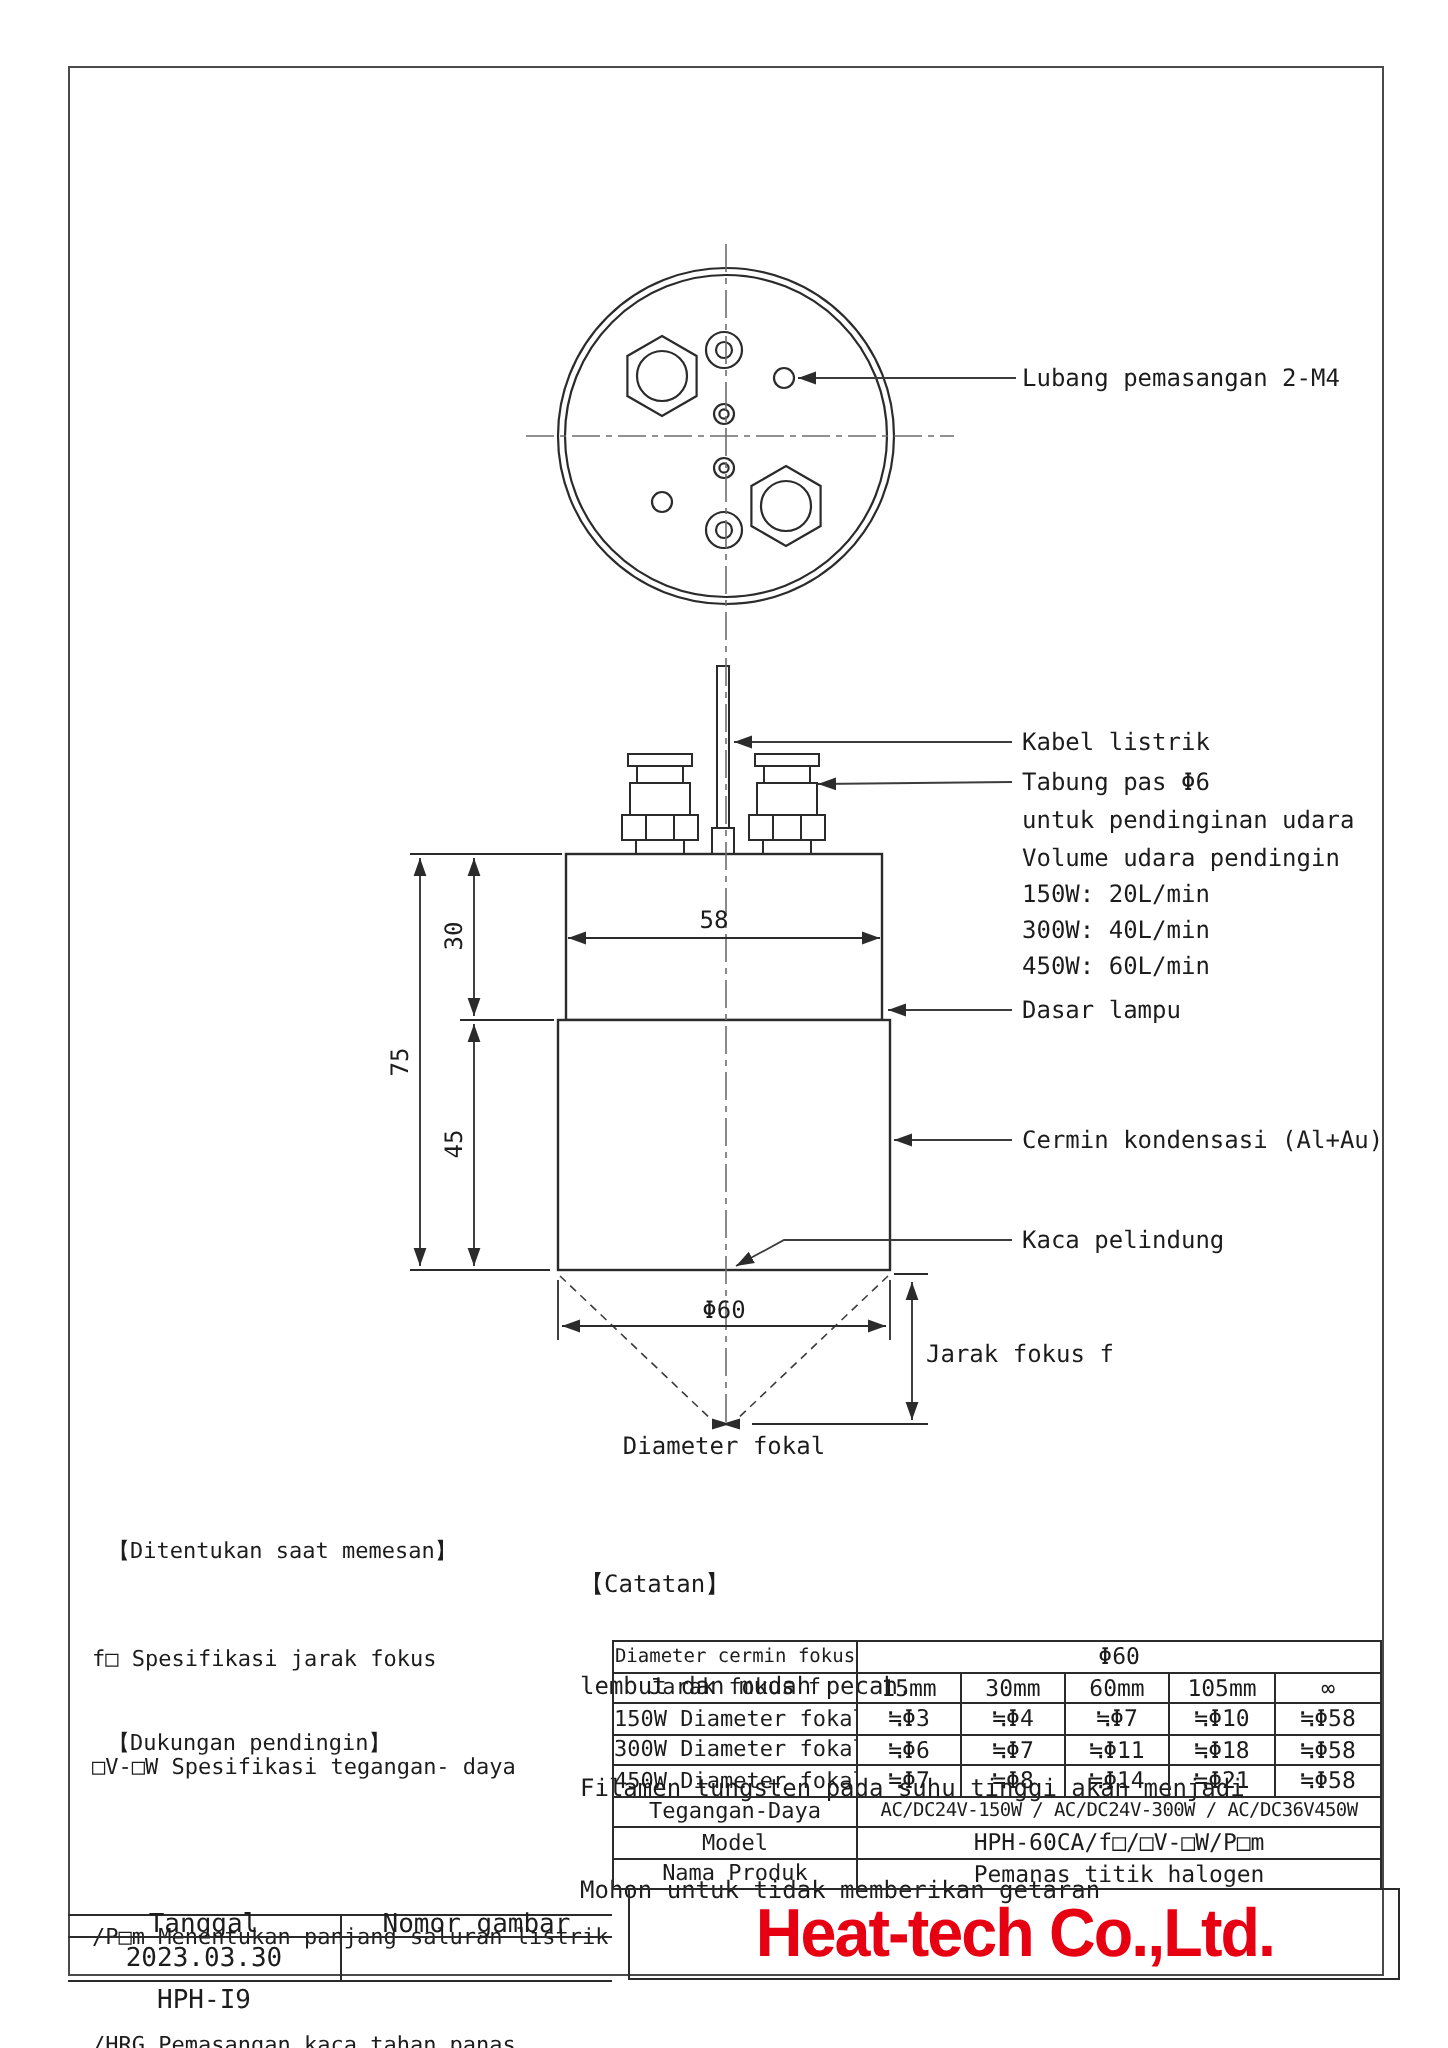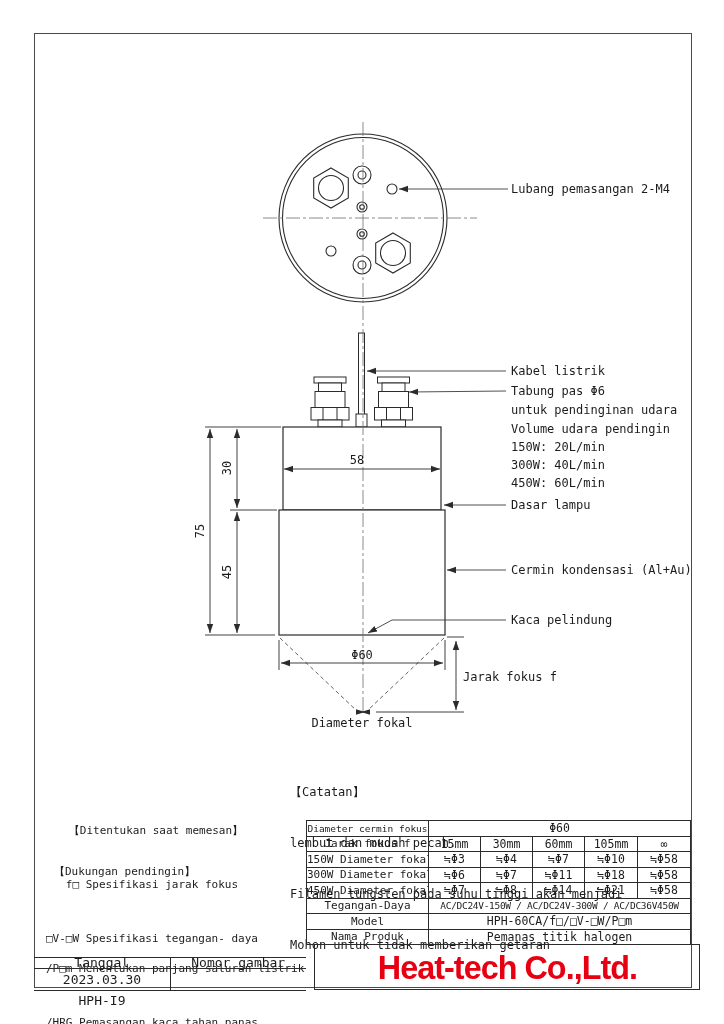--- a/index.html
+++ b/index.html
@@ -158,21 +158,21 @@
     <text class="t" x="511" y="451">150W: 20L/min</text>
     <text class="t" x="511" y="469">300W: 40L/min</text>
     <text class="t" x="511" y="487">450W: 60L/min</text>
     <text class="t" x="511" y="509">Dasar lampu</text>
     <text class="t" x="511" y="574">Cermin kondensasi (Al+Au)</text>
     <text class="t" x="511" y="624">Kaca pelindung</text>
     <text class="t" x="463" y="681">Jarak fokus f</text>
     <text class="t" x="362" y="727" text-anchor="middle">Diameter fokal</text>
   </svg>
 
-  <div class="blk" style="left:46px;top:786px;text-align:center;">
+  <div class="blk" style="left:46px;top:731px;">
     <div class="ttl">【Ditentukan saat memesan】</div>
     <div>f□ Spesifikasi jarak fokus</div>
     <div>□V-□W Spesifikasi tegangan- daya</div>
   </div>
 
   <div class="blk" style="left:46px;top:827px;">
     <div class="ttl">【Dukungan pendingin】</div>
     <div style="height:7px;"></div>
     <div>/P□m Menentukan panjang saluran listrik</div>
     <div>/HRG Pemasangan kaca tahan panas</div>

